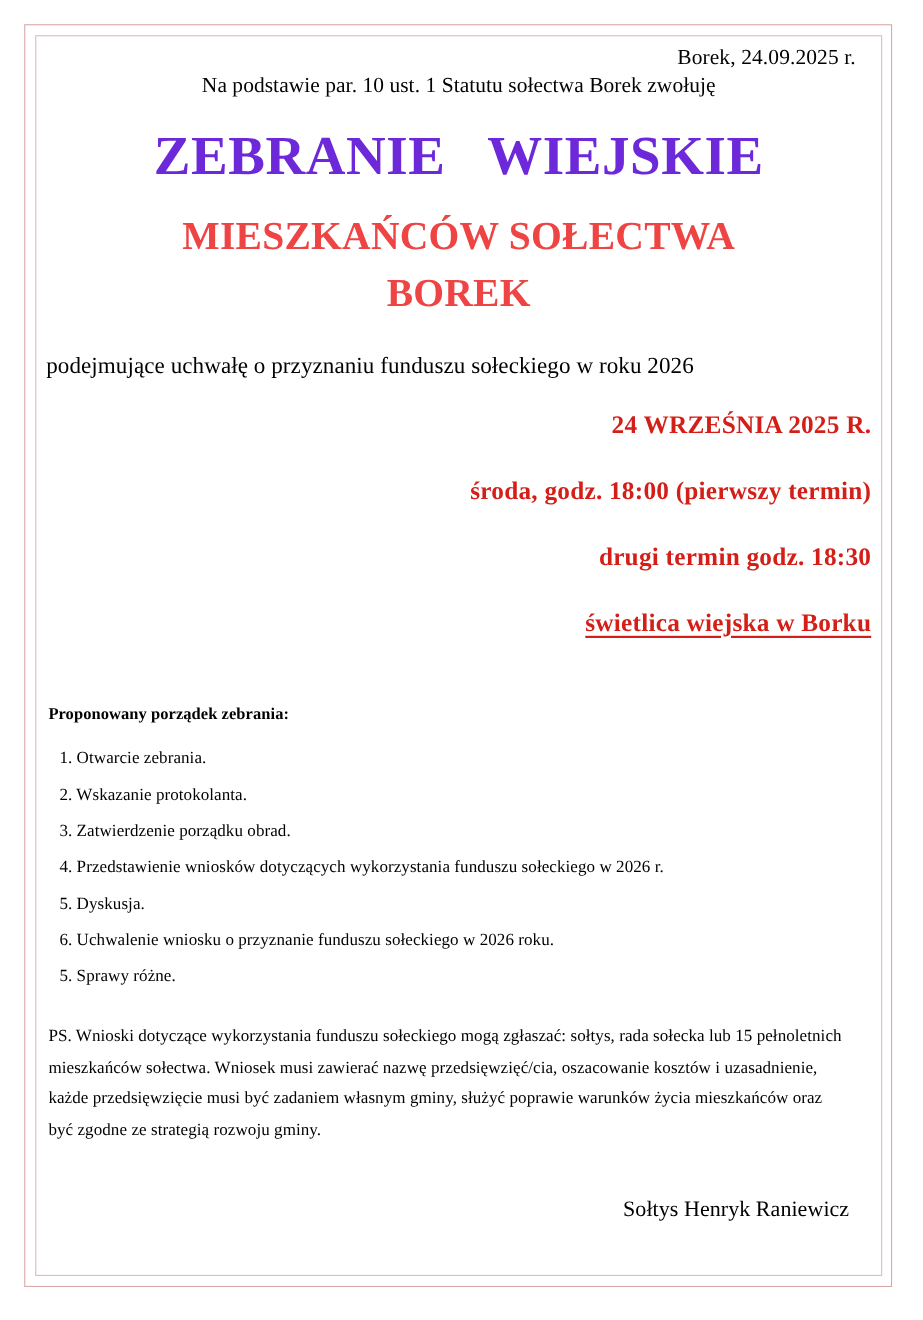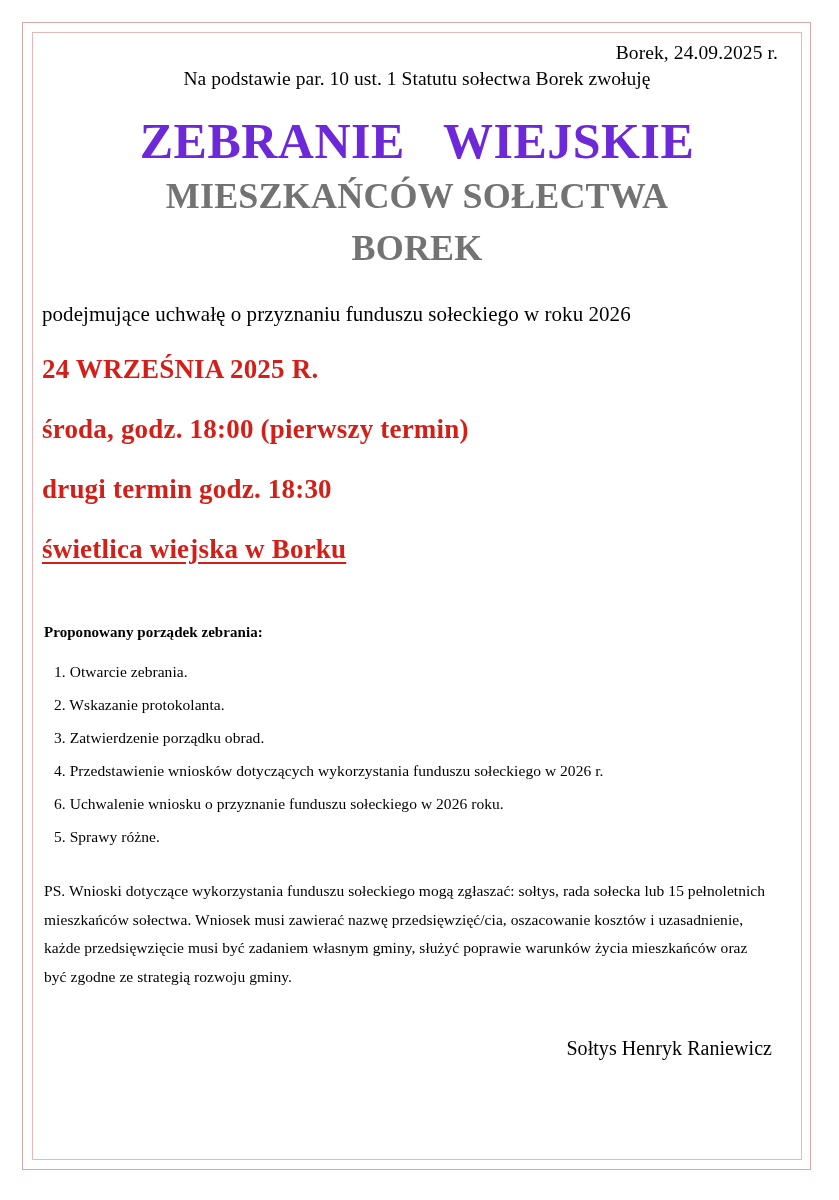--- a/index.html
+++ b/index.html
@@ -80,43 +80,44 @@
     font-weight: bold;
     font-size: 50px;
     line-height: 58px;
     margin-top: 20px;
     letter-spacing: 0.5px;
     white-space: pre;
   }
 
   .title-sub {
     text-align: center;
-    color: #737373;
+    color: #ef4444;
     font-weight: bold;
     font-size: 36px;
     line-height: 52px;
+    margin-top: 18px;
     letter-spacing: 0.2px;
   }
   .title-sub .sub-line2 {
     display: block;
   }
 
   .resolution-line {
     text-align: left;
     font-size: 21px;
     line-height: 28px;
     margin-top: 26px;
     letter-spacing: 0.05px;
   }
 
   .red-line {
-    text-align: left;
+    text-align: right;
     color: #d41f18;
     font-weight: bold;
-    font-size: 27px;
+    font-size: 23px;
     line-height: 34px;
     margin-top: 24px;
     letter-spacing: 0.2px;
   }
   .red-line.second { margin-top: 26px; }
   .red-line.third  { margin-top: 26px; }
   .red-line.venue  {
     margin-top: 26px;
     text-decoration: underline;
     text-underline-offset: 4px;
@@ -200,20 +201,21 @@
 
     <div class="red-line venue">świetlica wiejska w Borku</div>
 
     <div class="agenda">
       <div class="agenda-heading">Proponowany porządek zebrania:</div>
       <ul class="agenda-list">
         <li class="agenda-item">1. Otwarcie zebrania.</li>
         <li class="agenda-item">2. Wskazanie protokolanta.</li>
         <li class="agenda-item">3. Zatwierdzenie porządku obrad.</li>
         <li class="agenda-item">4. Przedstawienie wniosków dotyczących wykorzystania funduszu sołeckiego w 2026 r.</li>
+        <li class="agenda-item">5. Dyskusja.</li>
         <li class="agenda-item">6. Uchwalenie wniosku o przyznanie funduszu sołeckiego w 2026 roku.</li>
         <li class="agenda-item">5. Sprawy różne.</li>
       </ul>
     </div>
 
     <div class="ps-block">
       <p class="ps-text">PS. Wnioski dotyczące wykorzystania funduszu sołeckiego mogą zgłaszać: sołtys, rada sołecka lub 15 pełnoletnich mieszkańców sołectwa. Wniosek musi zawierać nazwę przedsięwzięć/cia, oszacowanie kosztów i uzasadnienie, każde przedsięwzięcie musi być zadaniem własnym gminy, służyć poprawie warunków życia mieszkańców oraz być zgodne ze strategią rozwoju gminy.</p>
     </div>
 
     <div class="signature">Sołtys Henryk Raniewicz</div>

